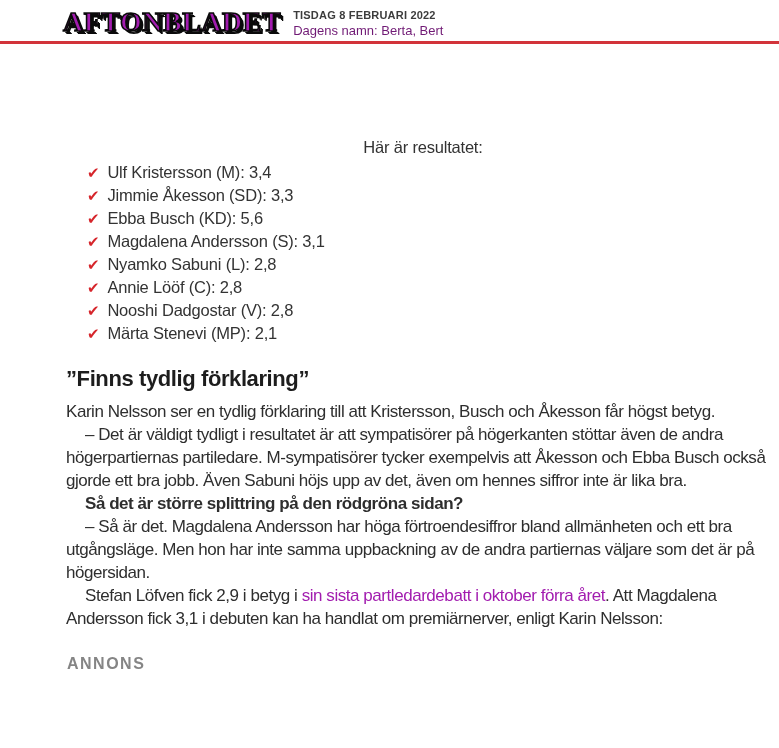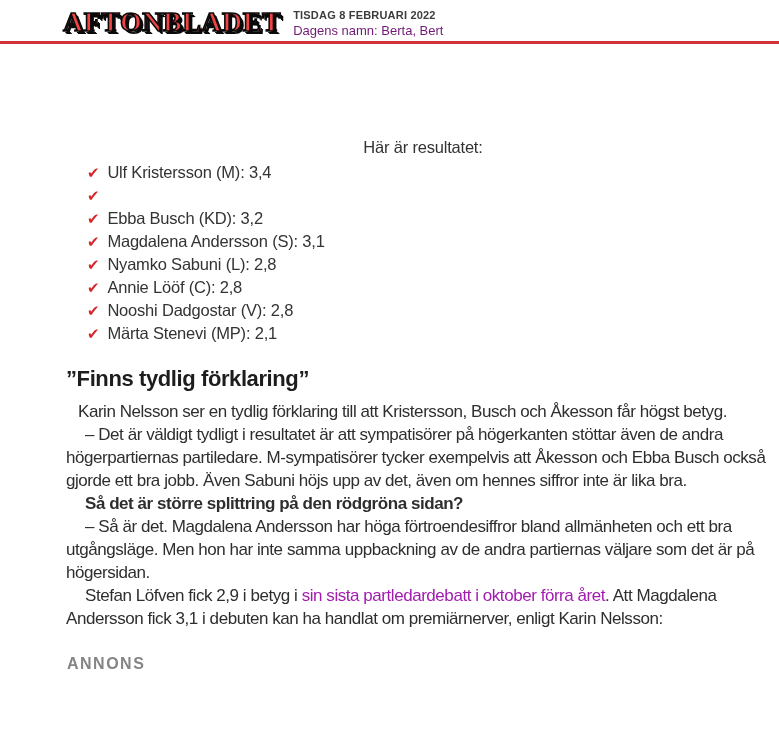--- a/index.html
+++ b/index.html
@@ -20,21 +20,21 @@
     align-items: flex-start;
     padding-top: 7px;
     padding-left: 63px;
   }
   .logo {
     font-family: "Liberation Serif", serif;
     font-weight: 900;
     font-size: 28px;
     line-height: 30px;
     letter-spacing: 0.5px;
-    color: #ef4444;
+    color: #a21caf;
     -webkit-text-stroke: 1.6px #0a0a0a;
     text-shadow: 2px 2px 0 #0a0a0a, 3px 3px 0 #0a0a0a;
     cursor: pointer;
     white-space: nowrap;
   }
   .header-meta {
     margin-left: 12px;
     padding-top: 1px;
     line-height: 15px;
   }
@@ -87,21 +87,21 @@
     font-weight: 900;
     letter-spacing: -0.4px;
     color: #1d1d1d;
   }
   .body-copy p {
     font-size: 17px;
     line-height: 23px;
     letter-spacing: -0.45px;
     color: #2e2e2e;
   }
-  .body-copy .p-first { margin-top: 9px; margin-left: 12px; }
+  .body-copy .p-first { margin-top: 9px; }
   .body-copy .indent { text-indent: 19px; }
   .question {
     font-weight: bold;
     color: #222222;
   }
   .article-link {
     color: #a21caf;
     text-decoration: none;
     cursor: pointer;
   }
@@ -129,24 +129,25 @@
 <article class="article">
   <p class="results-intro">Här är resultatet:</p>
 
   <ul class="result-list">
     <li>
       <span class="check-icon">✔</span>
       <span>Ulf Kristersson (M): 3,4</span>
     </li>
     <li>
       <span class="check-icon">✔</span>
+      <span>Jimmie Åkesson (SD): 3,3</span>
     </li>
     <li>
       <span class="check-icon">✔</span>
-      <span>Ebba Busch (KD): 3,2</span>
+      <span>Ebba Busch (KD): 5,6</span>
     </li>
     <li>
       <span class="check-icon">✔</span>
       <span>Magdalena Andersson (S): 3,1</span>
     </li>
     <li>
       <span class="check-icon">✔</span>
       <span>Nyamko Sabuni (L): 2,8</span>
     </li>
     <li>

